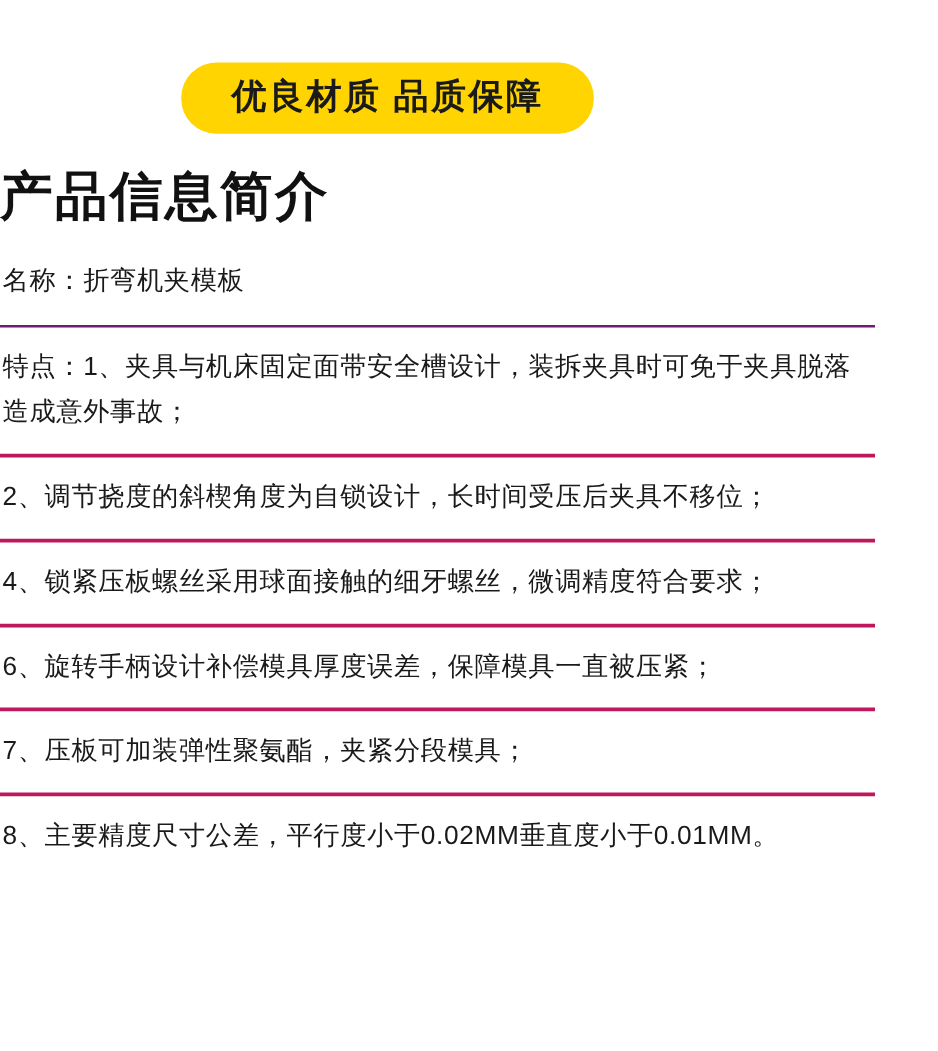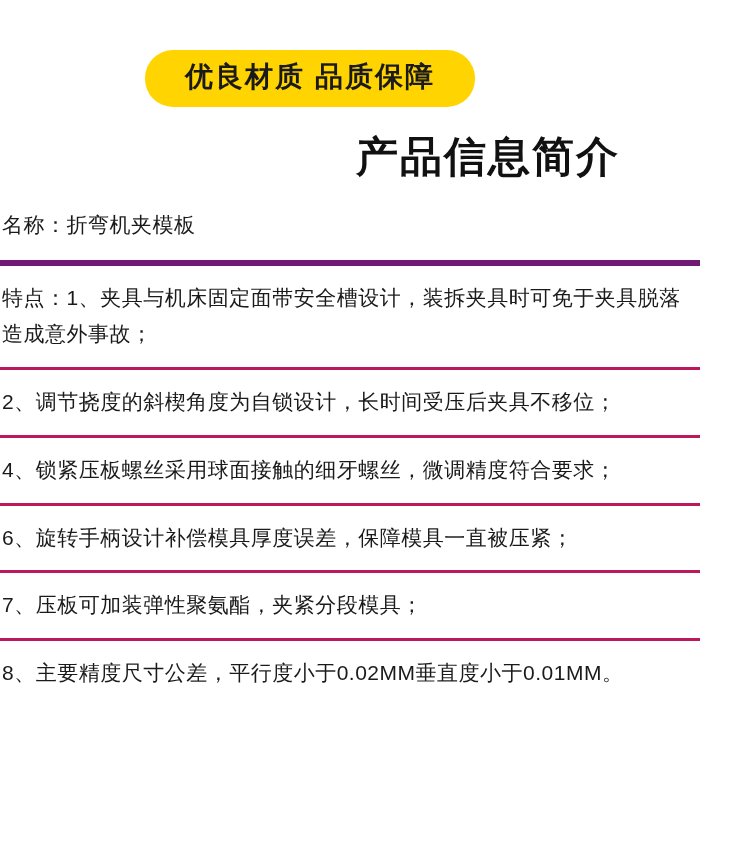--- a/index.html
+++ b/index.html
@@ -29,21 +29,21 @@
     background: #ffd400;
     color: #1a1a1a;
     font-size: 28px;
     font-weight: bold;
     letter-spacing: 2px;
     padding: 12px 40px 14px 40px;
     border-radius: 28px;
     line-height: 1.1;
   }
   .main-title {
-    text-align: right;
+    text-align: left;
     font-size: 42px;
     font-weight: bold;
     letter-spacing: 2px;
     color: #111111;
     margin-top: 22px;
     margin-bottom: 18px;
   }
   .info-table {
     width: 700px;
     margin: 0 auto;
@@ -71,21 +71,21 @@
     flex: 0 0 50%;
     font-size: 21px;
     color: #1a1a1a;
     letter-spacing: 0.5px;
   }
   .top-cell.second {
     padding-left: 55px;
     box-sizing: border-box;
   }
   .feature-first {
-    border-top: 6px solid #701a75;
+    border-top: 2px solid #701a75;
   }
 </style>
 </head>
 <body>
 
 <div class="page">
 
   <div class="badge-wrap">
     <span class="badge">优良材质 品质保障</span>
   </div>

